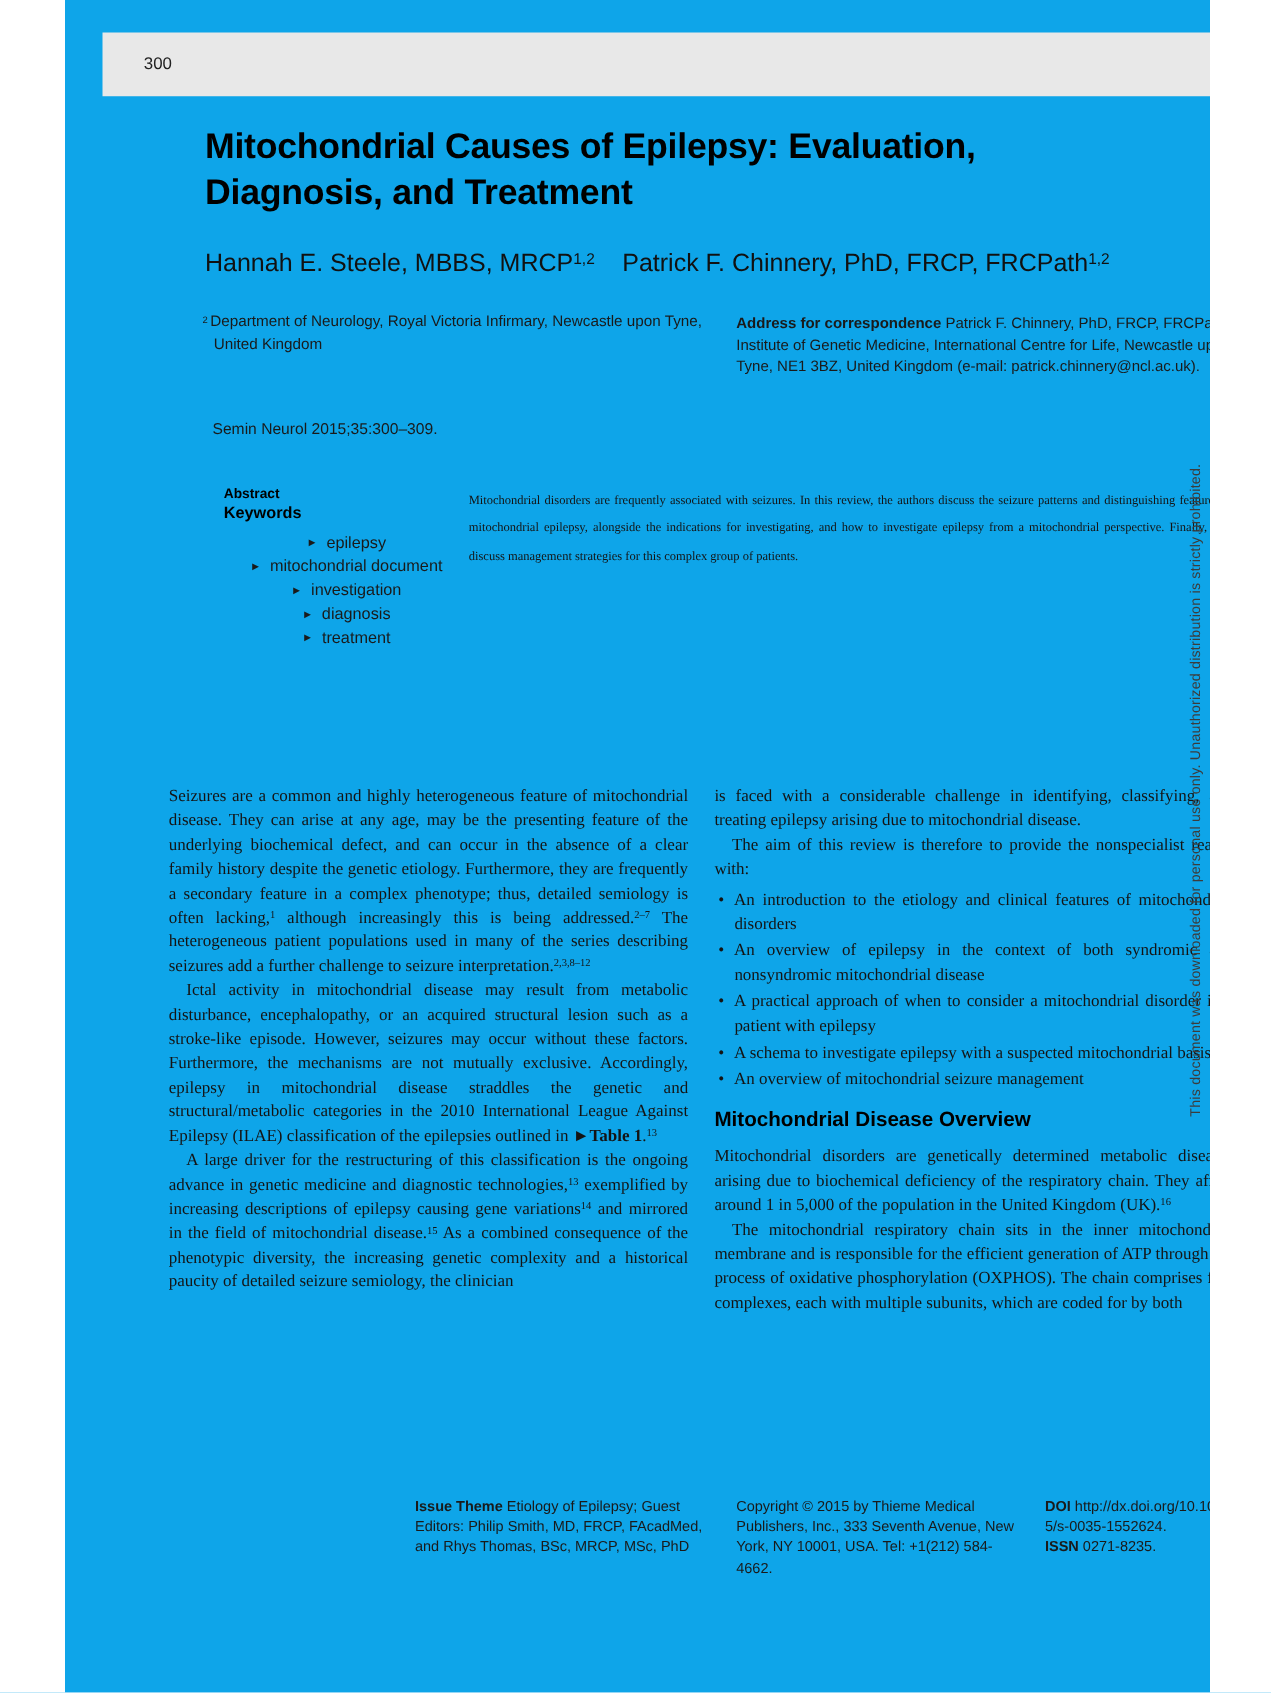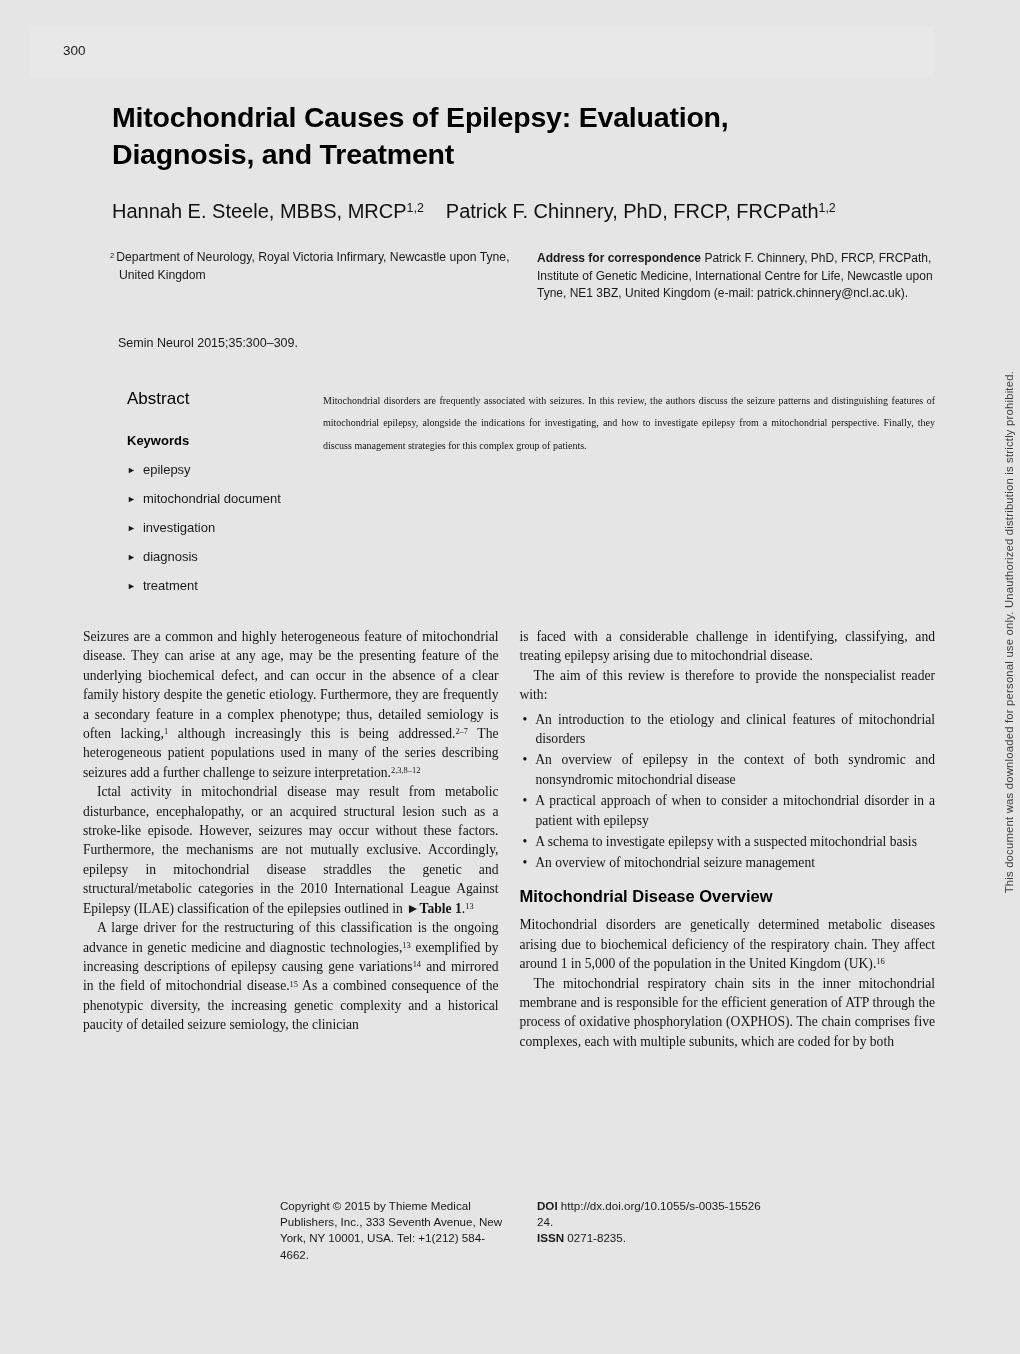--- a/index.html
+++ b/index.html
@@ -1,21 +1,21 @@
 <!DOCTYPE html>
 <html><head>
 <meta charset="utf-8">
 <style>
   * { box-sizing: border-box; }
   html, body { margin: 0; padding: 0; background: #ffffff; }
   .page {
     position: relative;
-    width: 1020px;
+    width: 916px;
     height: 1354px;
-    background: #e5e5e5;
+    background: #0ea5e9;
     font-family: "Liberation Sans", sans-serif;
     color: #111;
     overflow: hidden;
     margin: 0 auto;
   }
   sup { font-size: 0.62em; line-height: 0; position: relative; top: -0.45em; vertical-align: baseline; }
 
   
   .top-bar {
     position: absolute; left: 30px; top: 26px;
@@ -50,23 +50,23 @@
   .corr-label { font-weight: 700; }
 
   .citation { position: absolute; left: 118px; top: 336px; margin: 0; font-size: 12.5px; color: #1a1a1a; }
 
   
   .abstract-section {
     position: absolute; left: 127px; top: 389px; width: 808px;
     display: flex;
   }
   .abstract-left { width: 196px; flex: 0 0 196px; }
-  .abstract-heading { font-size: 17px; font-weight: 400; margin: 0 0 24px 0; color: #000; }
+  .abstract-heading { font-size: 11px; font-weight: 700; margin: 0 0 1px 0; color: #000; }
   .keywords-heading { font-size: 13px; font-weight: 700; margin: 0 0 8px 0; color: #000; }
-  .keyword-item { font-size: 13px; line-height: 28px; color: #1a1a1a; }
+  .keyword-item { font-size: 13px; line-height: 17px; color: #1a1a1a; text-align: center; }
   .kw-arrow { font-size: 9px; margin-right: 7px; position: relative; top: -1.5px; }
   .abstract-text {
     flex: 1; margin: 0; padding-top: 1px;
     font-family: "Liberation Serif", serif;
     font-size: 10px; line-height: 22.3px;
     text-align: justify; color: #141414;
   }
 
   
   .body-columns {
@@ -162,20 +162,24 @@
           <li>A schema to investigate epilepsy with a suspected mitochondrial basis</li>
           <li>An overview of mitochondrial seizure management</li>
         </ul>
         <h2 class="section-heading">Mitochondrial Disease Overview</h2>
         <p class="body-p">Mitochondrial disorders are genetically determined metabolic diseases arising due to biochemical deficiency of the respiratory chain. They affect around 1 in 5,000 of the population in the United Kingdom (UK).<sup>16</sup></p>
         <p class="body-p indent">The mitochondrial respiratory chain sits in the inner mitochondrial membrane and is responsible for the efficient generation of ATP through the process of oxidative phosphorylation (OXPHOS). The chain comprises five complexes, each with multiple subunits, which are coded for by both</p>
       </div>
   </div>
 
   <div class="footer">
+    <div class="footer-col">
+      <b>Issue Theme</b>
+      <span>Etiology of Epilepsy; Guest Editors: Philip Smith, MD, FRCP, FAcadMed, and Rhys Thomas, BSc, MRCP, MSc, PhD</span>
+    </div>
     <div class="footer-col">Copyright © 2015 by Thieme Medical Publishers, Inc., 333 Seventh Avenue, New York, NY 10001, USA. Tel: +1(212) 584-4662.</div>
     <div class="footer-col">
       <div class="footer-doi">
         <b>DOI</b>
         <span>http://dx.doi.org/10.1055/s-0035-1552624.</span>
       </div>
       <div class="footer-issn">
         <b>ISSN</b>
         <span>0271-8235.</span>
       </div>

